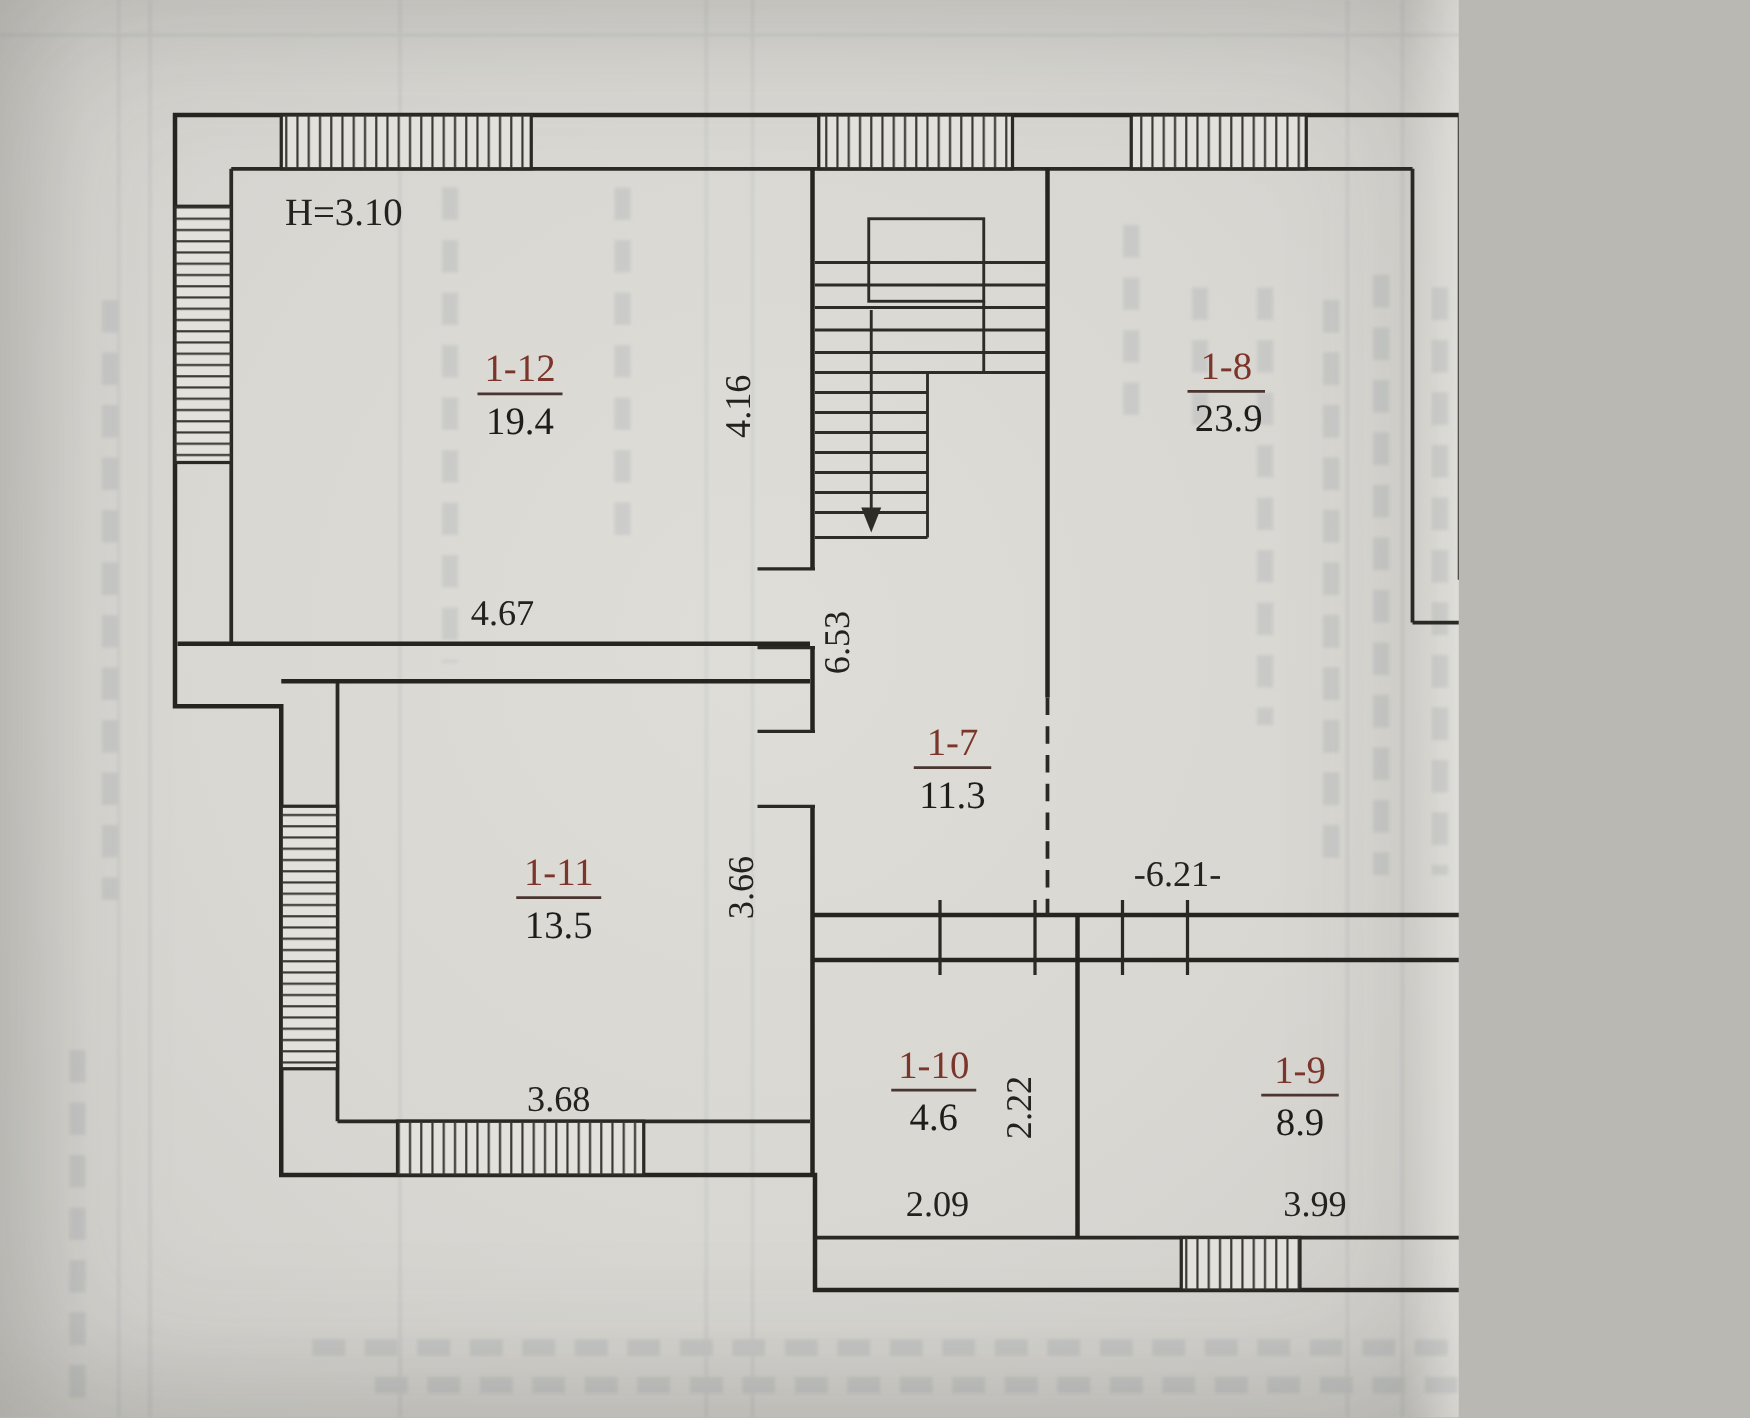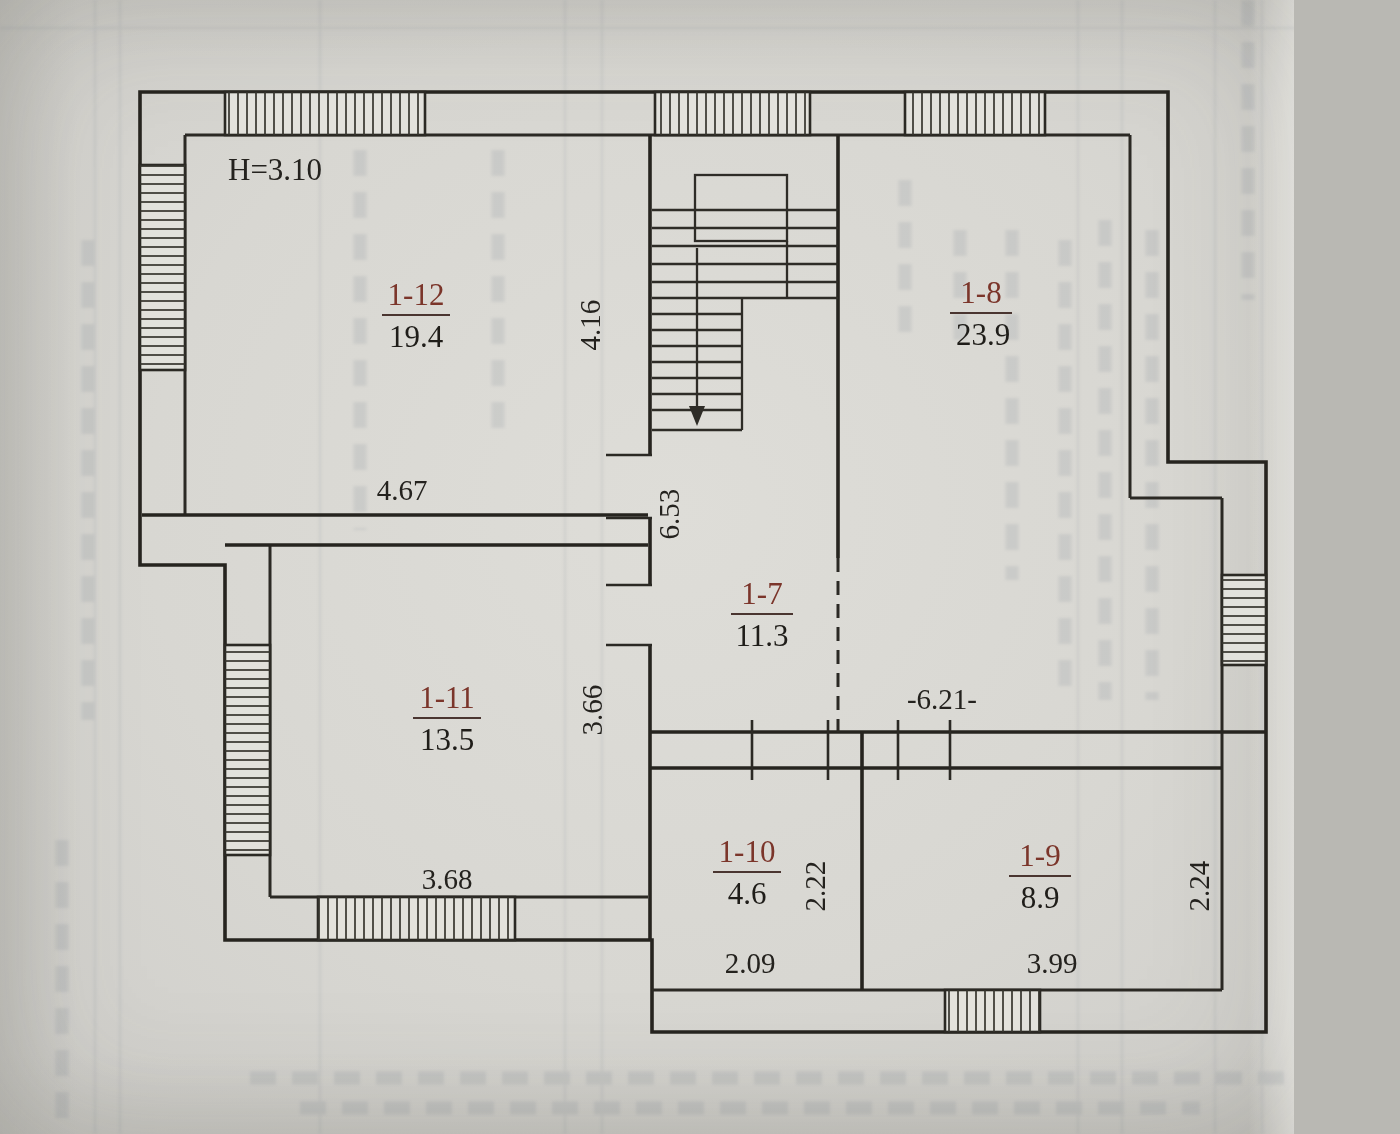--- a/index.html
+++ b/index.html
@@ -1,18 +1,18 @@
 <!DOCTYPE html>
 <html><head>
 <meta charset="utf-8">
 <style>
   html,body{margin:0;padding:0;background:#b9b8b3;}
   .page{
     position:relative;
-    width:1294px;height:1134px;
+    width:1167px;height:1134px;
     overflow:hidden;
     background:
       linear-gradient(90deg, rgba(190,189,184,.55) 0%, rgba(218,217,212,0) 6%),
       linear-gradient(270deg, rgba(244,243,239,.9) 0%, rgba(218,217,212,0) 3.5%),
       linear-gradient(180deg, rgba(205,204,199,.5) 0%, rgba(218,217,212,0) 5%, rgba(218,217,212,0) 93%, rgba(198,197,192,.6) 100%),
       radial-gradient(ellipse at 52% 45%, #deddd8 0%, #d8d7d2 55%, #cfceca 100%);
     box-shadow: inset 0 0 140px rgba(70,68,60,.22);
     font-family:"Liberation Serif","DejaVu Serif",serif;
   }
   svg{position:absolute;left:0;top:0;}

